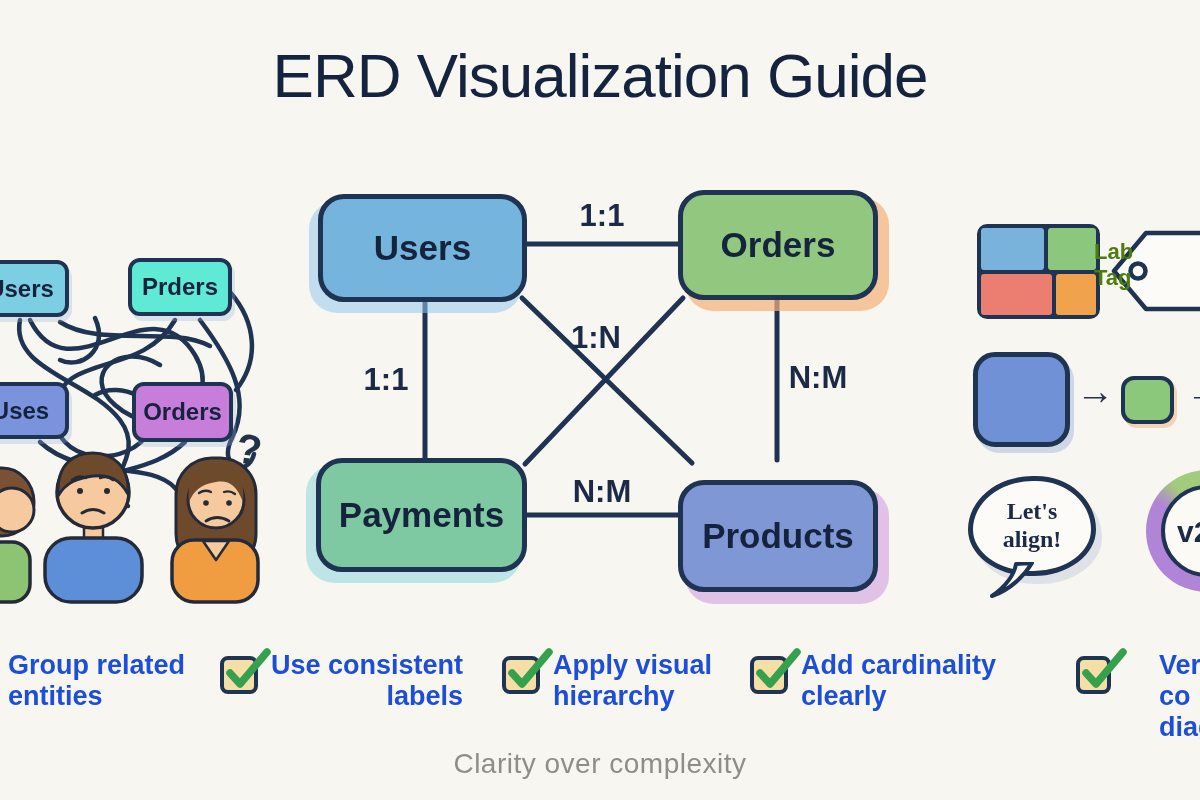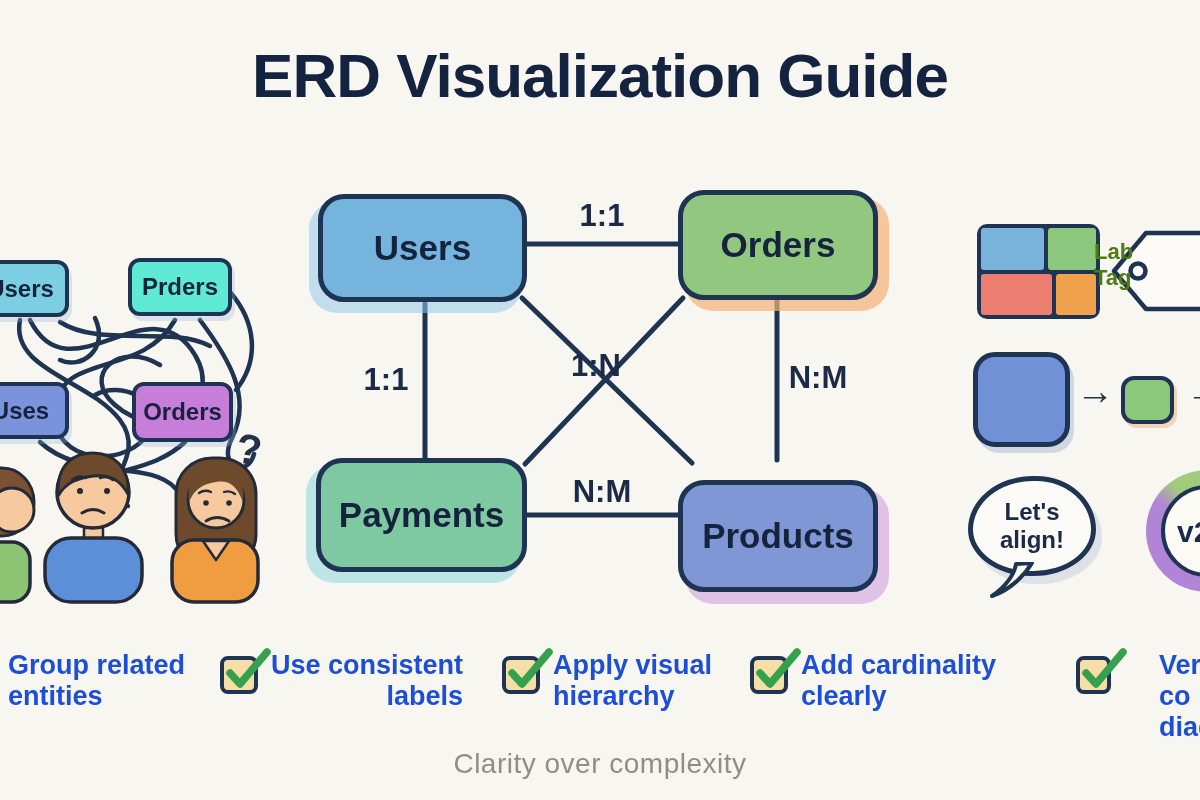--- a/index.html
+++ b/index.html
@@ -6,21 +6,21 @@
   #screen{
     position:relative;width:1200px;height:800px;overflow:hidden;
     background:#f8f6f0;
     font-family:"Liberation Sans","DejaVu Sans",sans-serif;
     color:#15233d;
   }
 
   
   #page-title{
     position:absolute;left:0;top:40px;width:100%;text-align:center;
-    font-size:62px;font-weight:700;letter-spacing:-1px;color:#14233f;
+    font-size:62px;font-weight:400;letter-spacing:-1px;color:#14233f;
   }
 
   
   #messy{position:absolute;left:0;top:230px;width:290px;height:400px;}
   #messy svg{position:absolute;left:0;top:0;overflow:visible;}
   .messy-box{
     position:absolute;box-sizing:border-box;border:4px solid #1e3452;border-radius:12px;
     display:flex;align-items:center;justify-content:center;
     font-size:24px;font-weight:700;color:#15233d;
     box-shadow:3px 5px 0 rgba(150,180,220,.30);
@@ -68,21 +68,21 @@
     box-shadow:3px 4px 0 rgba(240,170,110,.45);}
   .flow-arrow{position:absolute;font-size:38px;font-weight:800;color:#22324a;}
   #hier-arrow-1{left:1076px;top:370px;}
   #hier-arrow-2{left:1186px;top:370px;}
   #speech-bubble{
     position:absolute;left:968px;top:476px;width:128px;height:100px;box-sizing:border-box;
     background:#fcfbf7;border:5px solid #1e3452;
     border-radius:52% 48% 50% 50% / 55% 55% 48% 48%;
     box-shadow:6px 8px 0 rgba(190,200,215,.45);
     display:flex;flex-direction:column;align-items:center;justify-content:center;
-    font-size:24px;font-weight:800;line-height:1.15;color:#1b2b47;
+    font-size:24px;font-weight:800;line-height:1.15;color:#1b2b47;font-family:Liberation Serif, serif;
   }
   #bubble-tail{position:absolute;left:988px;top:562px;}
   #version-badge{
     position:absolute;left:1146px;top:470px;width:122px;height:122px;border-radius:50%;
     background:conic-gradient(from 0deg,#a3cb7c 0 55deg,#b084d6 110deg 300deg,#a3cb7c 325deg 360deg);
   }
   #version-inner{
     position:absolute;left:15px;top:15px;width:92px;height:92px;box-sizing:border-box;
     background:#fcfaf5;border:4px solid #1e3452;border-radius:50%;
   }
@@ -188,21 +188,21 @@
     <div class="entity" id="entity-orders">
       <span>Orders</span>
     </div>
     <div class="entity" id="entity-payments">
       <span>Payments</span>
     </div>
     <div class="entity" id="entity-products">
       <span>Products</span>
     </div>
     <span class="cardinality" style="left:302px;top:20px;">1:1</span>
-    <span class="cardinality" style="left:296px;top:142px;margin-top:28px;">1:N</span>
+    <span class="cardinality" style="left:296px;top:142px;">1:N</span>
     <span class="cardinality" style="left:86px;top:184px;">1:1</span>
     <span class="cardinality" style="left:518px;top:182px;">N:M</span>
     <span class="cardinality" style="left:302px;top:296px;">N:M</span>
   </div>
 
   <div id="grid-icon">
     <div class="row">
       <div class="cell" style="flex:0 0 55%;background:#79b3db;"></div>
       <div class="cell" style="flex:1;background:#8bc77c;"></div>
     </div>

